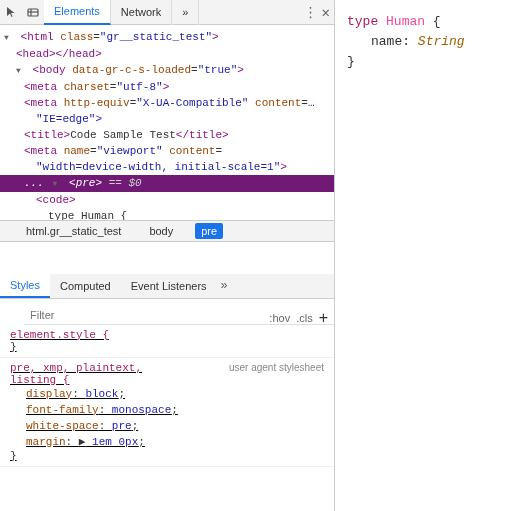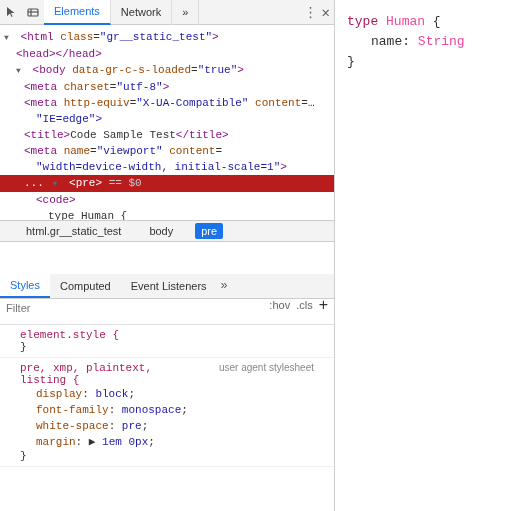--- a/index.html
+++ b/index.html
@@ -91,22 +91,23 @@
       min-height: 0;
     }
 
     .tree-line {
       padding: 0 4px;
       white-space: nowrap;
       line-height: 16px;
     }
 
     .tree-line.selected {
-      background: #b91c1c;
+      background: #701a75;
       color: #fff;
+      font-style: italic;
     }
 
     .tag { color: #881280; }
     .attr-name { color: #994500; }
     .attr-value { color: #1a1aa6; }
     .text-content { color: #333; }
 
     .indent-1 { padding-left: 16px; }
     .indent-2 { padding-left: 24px; }
     .indent-3 { padding-left: 36px; }
@@ -190,25 +191,26 @@
     .styles-panel {
       flex: 1;
       overflow-y: auto;
       background: #fff;
       font-family: 'Courier New', monospace;
       font-size: 11px;
     }
 
     .filter-bar {
       display: flex;
-      align-items: flex-end;
+      align-items: flex-start;
       padding: 10px 6px;
       border-bottom: 1px solid #e0e0e0;
       height: 26px;
       flex-shrink: 0;
+      margin-left: 24px;
     }
 
     .filter-input {
       flex: 1;
       border: none;
       outline: none;
       font-size: 11px;
       font-family: Arial, sans-serif;
       background: transparent;
     }
@@ -219,22 +221,23 @@
       align-items: center;
       font-family: Arial, sans-serif;
       font-size: 11px;
       color: #666;
     }
 
     .filter-actions span { cursor: pointer; }
     .filter-add { font-size: 16px; color: #333; cursor: pointer; }
 
     .css-rule {
-      padding: 4px 20px;
+      padding: 4px 10px;
       border-bottom: 1px solid #f0f0f0;
+      text-decoration: underline;
     }
 
     .css-selector {
       color: #a71d5d;
       font-family: 'Courier New', monospace;
       font-size: 11px;
     }
 
     .css-source {
       float: right;
@@ -263,21 +266,21 @@
       font-family: 'Courier New', monospace;
       font-size: 13px;
       padding: 12px;
       color: #333;
       line-height: 20px;
     }
 
     .code-keyword { color: #a71d5d; }
     .code-type { color: #ec4899; }
     .code-field { color: #333; }
-    .code-builtin { color: #ec4899; }
+    .code-builtin { color: #a16207; font-style: italic; }
   </style>
 </head>
 <body>
 
 <div class="devtools-panel">
 
   <div class="top-tabs">
     <div class="icon-btn">
       <svg width="12" height="12" viewBox="0 0 12 12" fill="none">
         <path d="M2 1 L2 10 L5 7.5 L6.5 11 L7.5 10.5 L6 7 L9.5 7 Z" fill="#555"></path>

